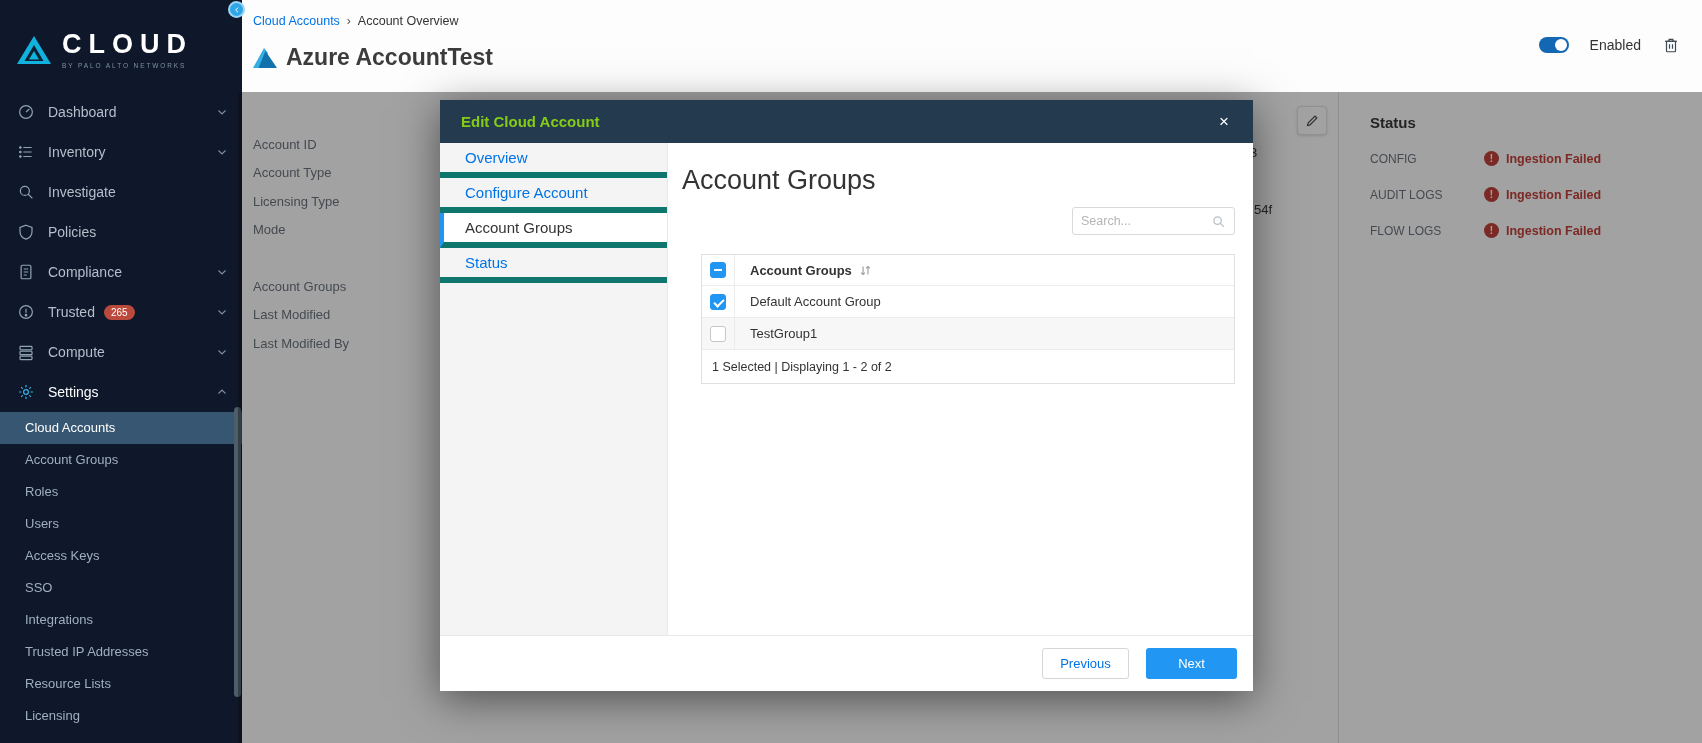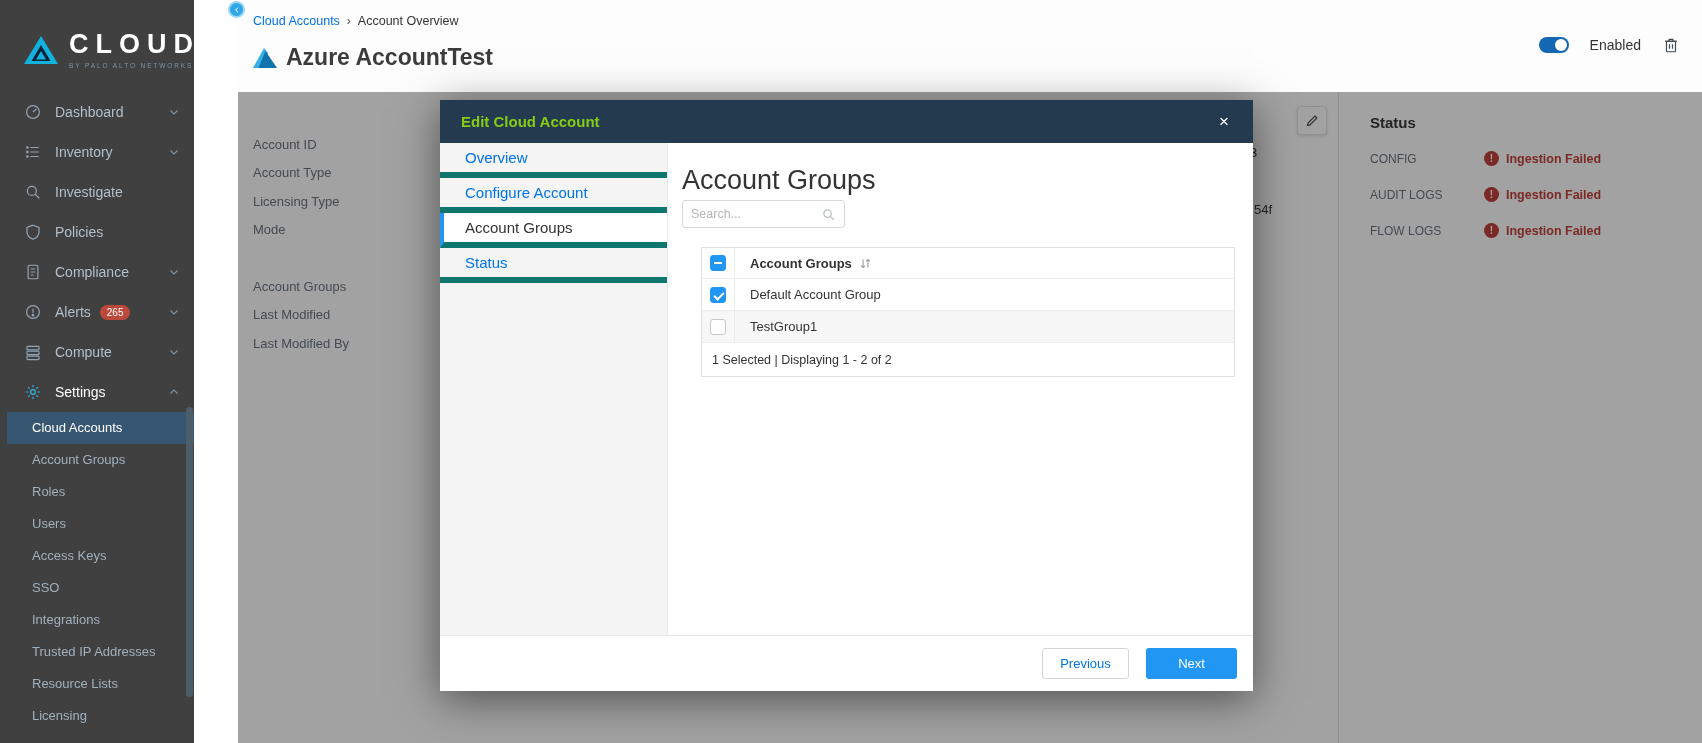--- a/index.html
+++ b/index.html
@@ -2,21 +2,21 @@
 <html><head>
 <meta charset="utf-8">
 <style>
   * { box-sizing: border-box; margin: 0; padding: 0; }
   html,body { width:1702px; height:743px; }
   body {
     position: relative; overflow: hidden; background: #fff;
     font-family: "Liberation Sans", sans-serif;
   }
   
-  .sidebar { position:absolute; left:0; top:0; bottom:0; width:194px; background:#404040; z-index:5;padding-left:7px; }
+  .sidebar { position:absolute; left:0; top:0; bottom:0; width:242px; background:#0f172a; z-index:5; }
   .logo { height:92px; display:flex; align-items:center; gap:10px; padding:8px 0 0 16px; }
   .logo-title { font-size:27px; font-weight:bold; color:#fff; letter-spacing:7px; line-height:1; }
   .logo-sub { font-size:6.5px; color:#7d93a5; letter-spacing:1.9px; margin-top:4px; }
   .nav-item { height:40px; display:flex; align-items:center; padding:0 14px 0 17px; color:#b3bfca; font-size:14px; cursor:pointer; }
   .nav-item .icon { width:18px; height:18px; margin-right:13px; color:#8fa4b6; flex:none; display:flex; }
   .nav-item .chev { margin-left:auto; color:#7d93a5; display:flex; }
   .nav-item.active { color:#fff; }
   .nav-item.active .icon { color:#35b3e8; }
   .badge { margin-left:9px; background:#bc4a3c; color:#fff; font-size:10px; padding:2px 7px; border-radius:8px; line-height:1.1; }
   .submenu-item { height:32px; line-height:32px; padding-left:25px; font-size:13px; color:#9fb0bf; cursor:pointer; }
@@ -63,21 +63,21 @@
   .modal-header { height:43px; flex:none; background:#243a4e; display:flex; align-items:center; padding:0 24px 0 21px; }
   .modal-title { color:#84cc16; font-size:15px; font-weight:bold; flex:1; }
   .modal-close { color:#fff; font-size:17px; cursor:pointer; background:none; border:none; line-height:1; }
   .modal-body { flex:1; display:flex; min-height:0; }
   .modal-nav { width:228px; flex:none; background:#f4f4f4; border-right:1px solid #e8e8e8; }
   .mnav-item { height:35px; display:flex; align-items:center; padding-left:25px; font-size:15px; color:#0073e6;
     border-bottom:6px solid #0f766e; cursor:pointer; }
   .mnav-item.active { background:#fff; color:#333; padding-left:21px; border-left:4px solid #2196f3; }
   .modal-content { flex:1; padding:22px 18px 0 14px; min-width:0; }
   .modal-heading { font-size:27px; font-weight:500; color:#333; }
-  .search-row { display:flex; justify-content:flex-start; margin-top:4px; }
+  .search-row { display:flex; justify-content:flex-end; margin-top:11px; }
   .search-box { width:163px; height:28px; border:1px solid #d9d9d9; border-radius:3px; display:flex; align-items:center;
     padding:0 8px; background:#fff; }
   .search-box input { border:none; outline:none; flex:1; min-width:0; font-size:12.5px; color:#444; font-family:inherit; background:transparent; }
   .search-box input::placeholder { color:#b5b5b5; }
   .search-icon { color:#b9c0c6; display:flex; margin-left:6px; }
   .groups-table { margin:19px 0 0 19px; border:1px solid #e0e0e0; }
   .t-row { display:flex; align-items:center; height:32px; border-bottom:1px solid #ececec; font-size:13px; color:#333; background:#fff; }
   .t-row.alt { background:#f7f7f7; }
   .t-header { height:31px; }
   .cb-cell { width:33px; flex:none; display:flex; justify-content:center; align-items:center; align-self:stretch; border-right:1px solid #ececec; }
@@ -178,21 +178,21 @@
         </span>
     </div>
     <div class="nav-item">
       <span class="icon">
         <svg width="18" height="18" viewBox="0 0 24 24" fill="none" stroke="currentColor" stroke-width="1.6">
             <circle cx="12" cy="12" r="8.5"></circle>
             <path d="M12 7.5v5.5"></path>
             <circle cx="12" cy="16.2" r="1" fill="currentColor"></circle>
           </svg>
         </span>
-      <span>Alerts</span>
+      <span>Trusted</span>
       <span class="badge">265</span>
       <span class="chev">
         <svg width="12" height="12" viewBox="0 0 24 24" fill="none" stroke="currentColor" stroke-width="2.2">
             <polyline points="5,9 12,16 19,9"></polyline>
           </svg>
         </span>
     </div>
     <div class="nav-item">
       <span class="icon">
         <svg width="18" height="18" viewBox="0 0 24 24" fill="none" stroke="currentColor" stroke-width="1.6">

